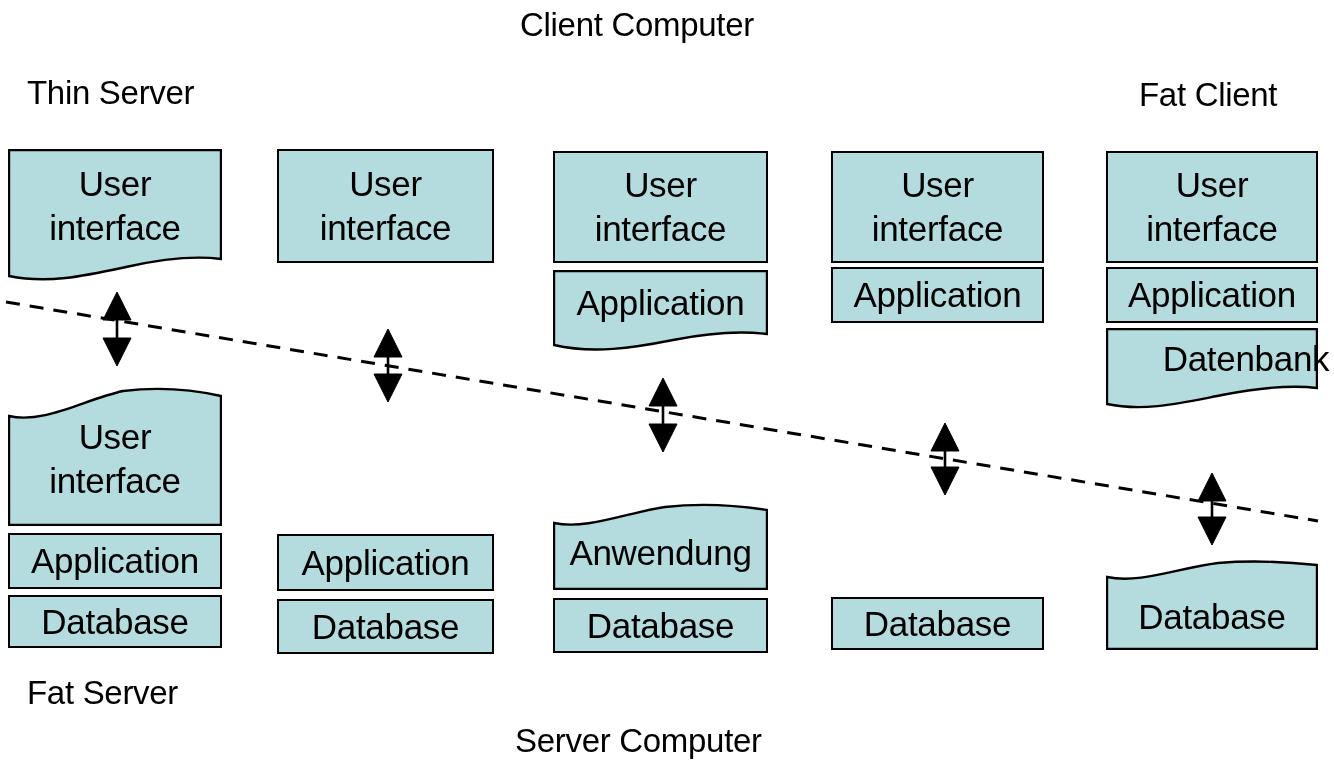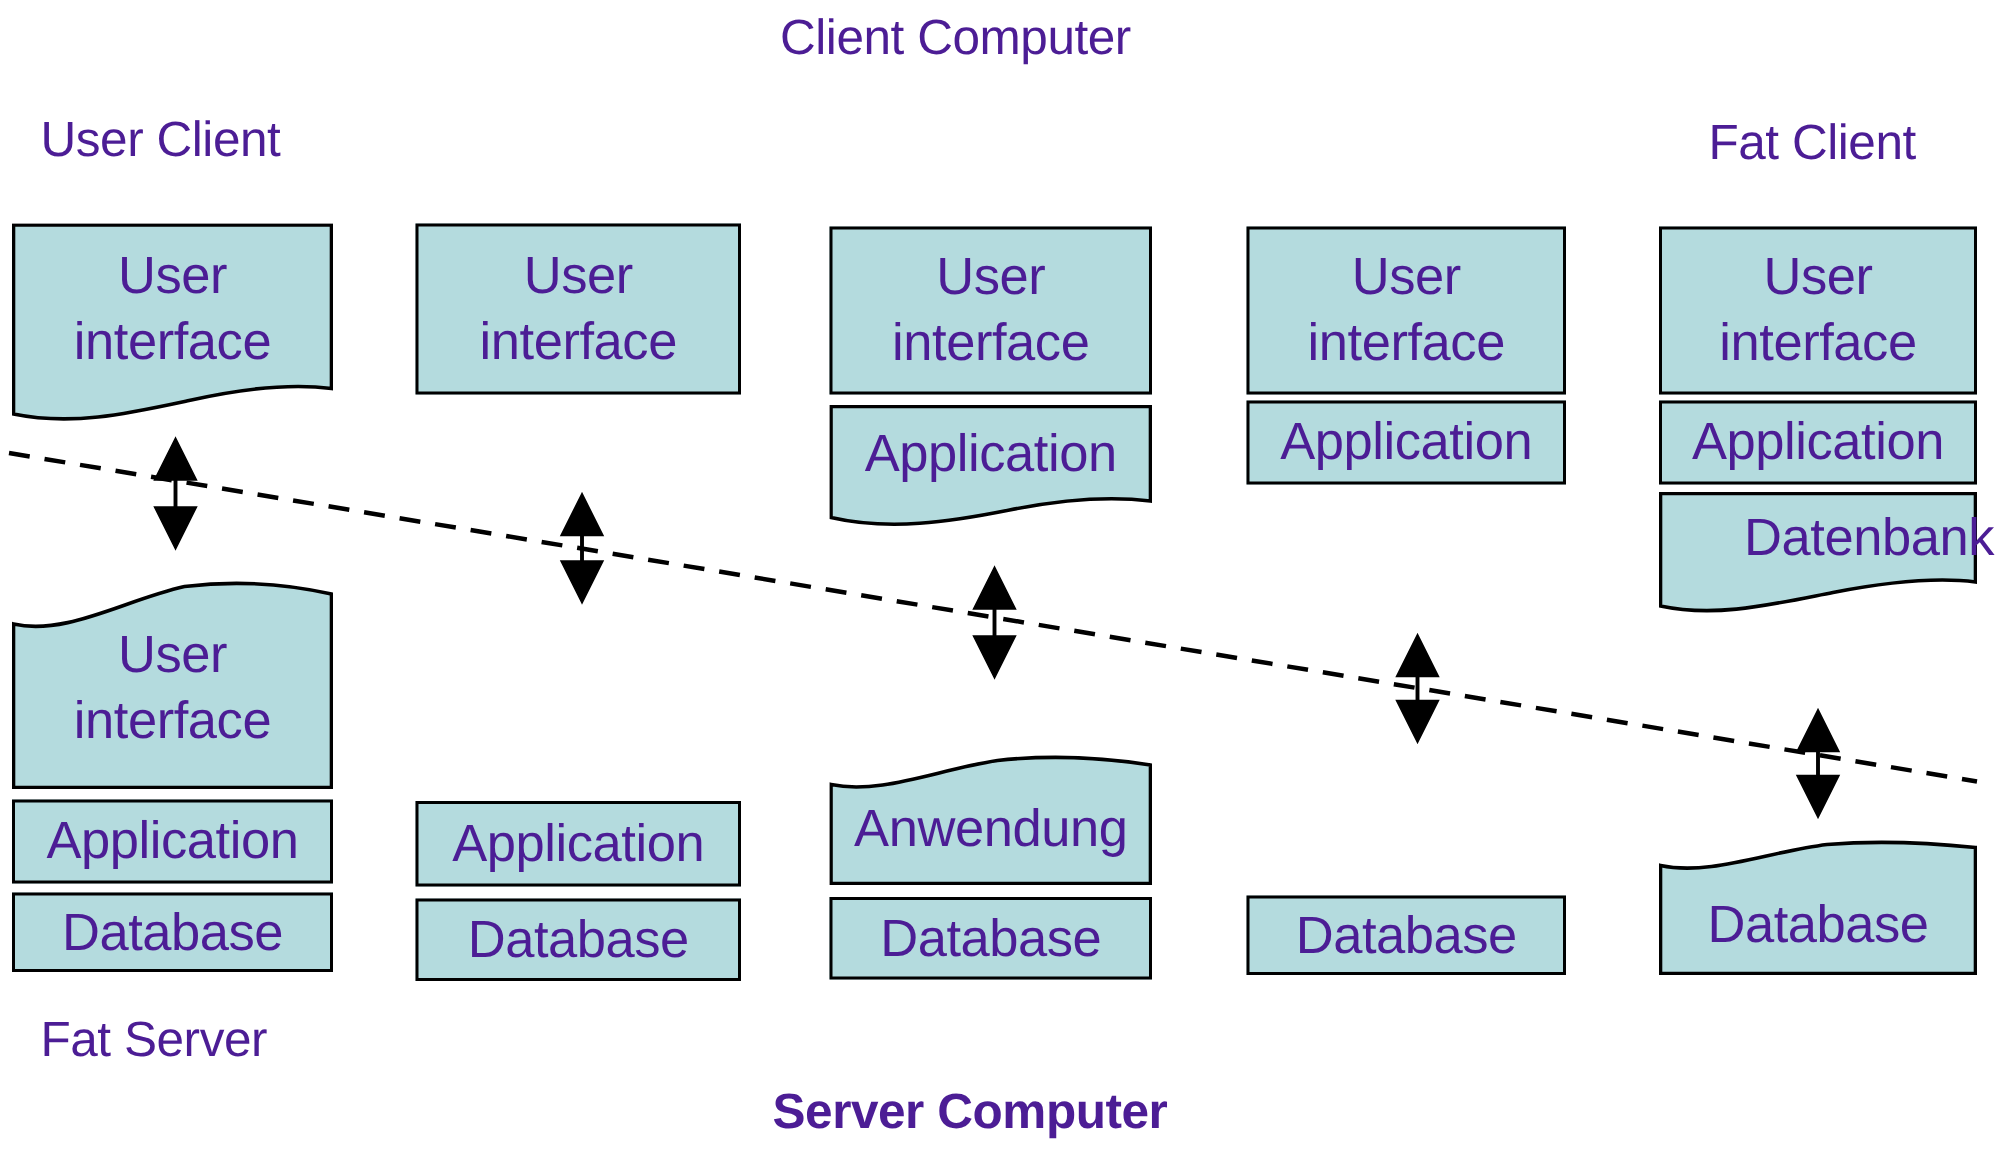--- a/index.html
+++ b/index.html
@@ -1,21 +1,21 @@
 <!DOCTYPE html>
 <html><head>
 <meta charset="utf-8">
 <style>
   html,body{margin:0;padding:0;background:#fff;}
   #canvas{
     position:relative;
     width:1334px;height:769px;
     background:#fff;
     font-family:"Liberation Sans", sans-serif;
-    color:#4c1d95;
+    color:#000000;
     overflow:hidden;
   }
   .txt{
     position:absolute;
     font-size:33px;
     letter-spacing:-0.3px;
     white-space:nowrap;
     line-height:38px;
   }
   .box{
@@ -75,24 +75,24 @@
     <g fill="#000" stroke="#000">
       <line x1="1212" y1="497" x2="1212" y2="521" stroke-width="2.6"></line>
       <polygon points="1212,473 1198,501 1226,501" stroke-width="1"></polygon>
       <polygon points="1212,545 1198,517 1226,517" stroke-width="1"></polygon>
     </g>
   </svg>
 
   <div class="boxlayer">
 
     <div class="txt" style="left:520px;top:6px;">Client Computer</div>
-    <div class="txt" style="left:27px;top:74px;">User Client</div>
+    <div class="txt" style="left:27px;top:74px;">Thin Server</div>
     <div class="txt" style="left:1139px;top:76px;">Fat Client</div>
     <div class="txt" style="left:27px;top:674px;">Fat Server</div>
-    <div class="txt" style="left:515px;top:722px;font-weight:bold;">Server Computer</div>
+    <div class="txt" style="left:515px;top:722px;">Server Computer</div>
 
     <div class="docwrap" style="left:8px;top:149px;">
       <svg width="214" height="145" viewBox="0 0 214 145">
         <path class="shape-fill" d="M1,1 H213 V110 C190,107 158,109 118,118 C76,127 40,135 1,127 Z"></path>
       </svg>
       <div class="doc-text" style="left:0;top:0;width:214px;height:113px;">
         <span class="box-label">User
 interface</span>
       </div>
     </div>

